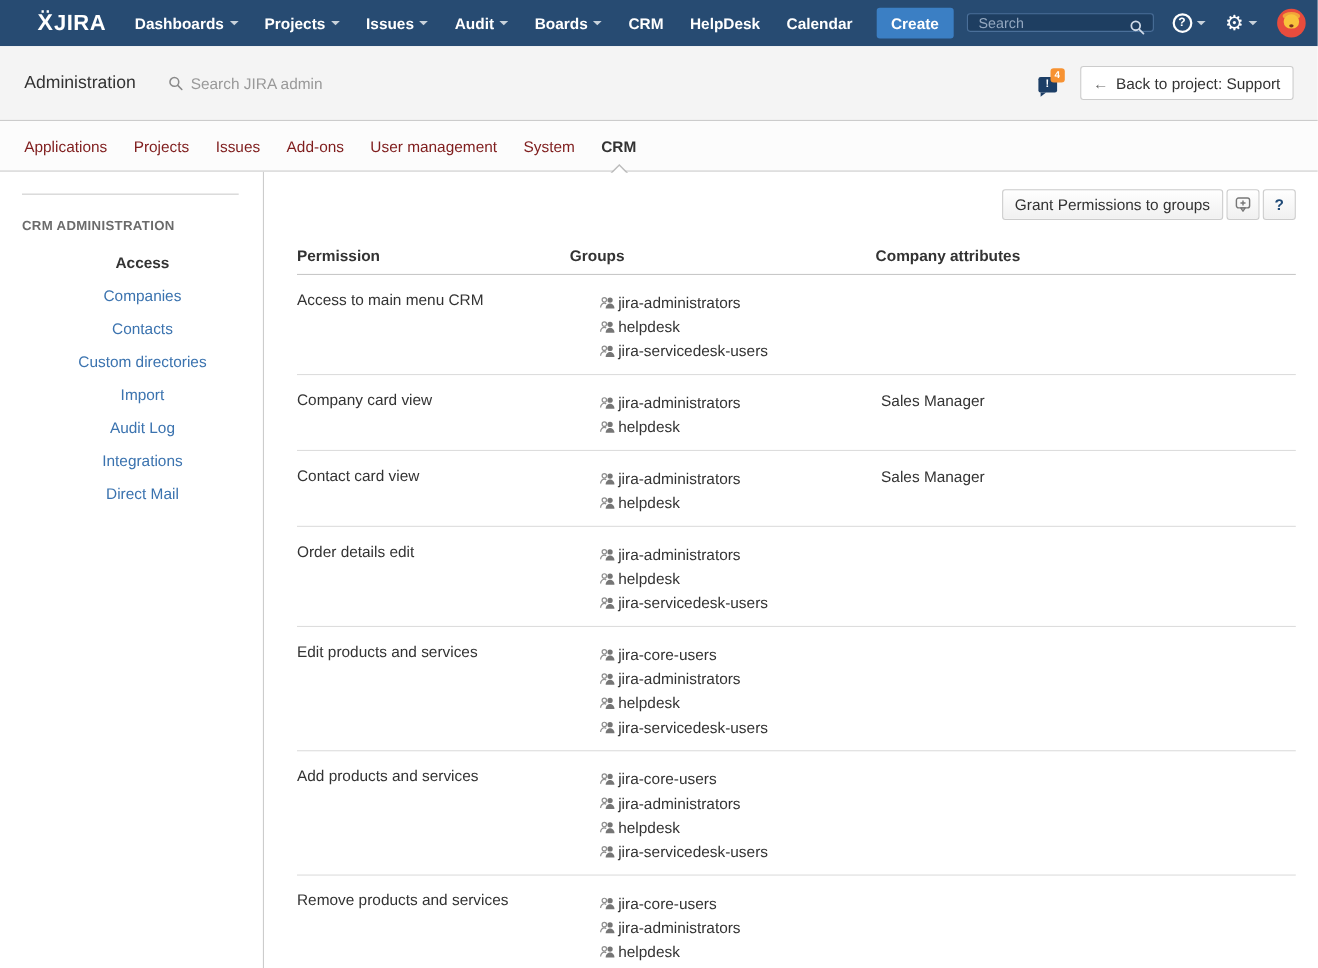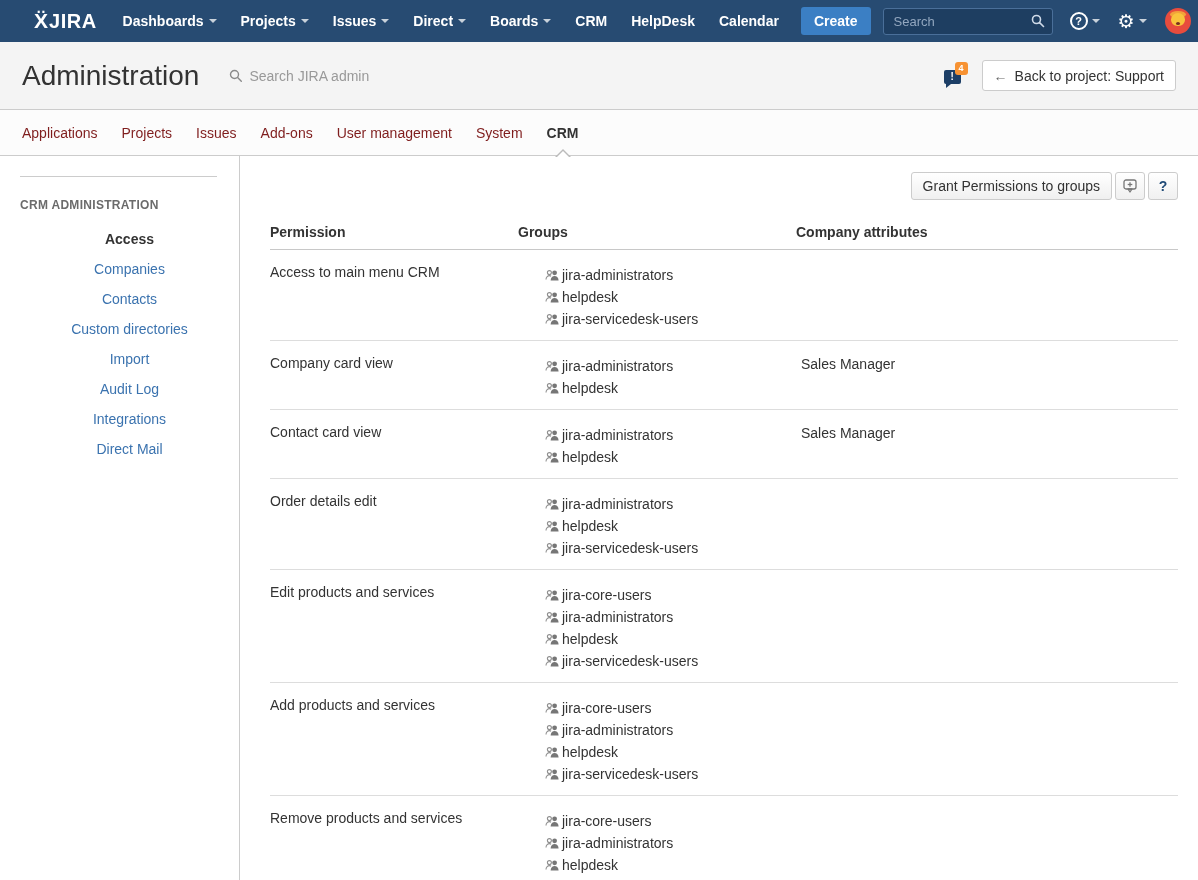--- a/index.html
+++ b/index.html
@@ -14,38 +14,38 @@
   .logo .mark { font-size:21px; font-weight:700; margin-right:1px; }
   .logo .word { font-size:20px; font-weight:700; letter-spacing:0.5px; }
   .nav-menu { display:flex; align-items:center; height:100%; }
   .nav-item { display:flex; align-items:center; gap:5px; padding:0 12px; height:42px;
     color:#fff; font-size:14px; font-weight:700; cursor:pointer; white-space:nowrap; }
   .caret { width:0; height:0; border-left:4px solid transparent; border-right:4px solid transparent;
     border-top:4px solid rgba(255,255,255,0.75); display:inline-block; }
   .create-btn { background:#3b7fc4; color:#fff; font-size:14px; font-weight:700; border:none;
     border-radius:3px; padding:6px 13px; margin:0 12px 0 10px; cursor:pointer; }
   .nav-search { position:relative; margin-right:10px; }
-  .nav-search input { width:170px; height:27px; background:#1e3e61; border:1px solid #4a6f99;
+  .nav-search input { width:170px; height:17px; background:#1e3e61; border:1px solid #4a6f99;
     border-radius:3px; color:#cfdae8; font-size:13px; padding:0 28px 0 10px; outline:none; }
   .nav-search input::placeholder { color:#93a7bf; }
   .nav-search .mag { position:absolute; right:8px; top:6px; }
   .nav-right { display:flex; align-items:center; gap:4px; }
   .nav-icon-wrap { display:flex; align-items:center; gap:4px; padding:0 7px; height:42px; cursor:pointer; }
   .help-circle { width:18px; height:18px; border:2px solid #fff; border-radius:50%;
     display:flex; align-items:center; justify-content:center; color:#fff; font-size:11px; font-weight:700; }
   .gear-glyph { color:#fff; font-size:19px; line-height:1; }
   .avatar { width:26px; height:26px; border-radius:50%; background:#e84c3d; position:relative; overflow:hidden; }
   .avatar .head { position:absolute; left:6px; top:5px; width:14px; height:13px; background:#f9c33c; border-radius:50% 50% 46% 46%; }
   .avatar .hair { position:absolute; left:5px; top:3px; width:16px; height:7px; background:#f2a33a; border-radius:50%; }
   .avatar .mouth { position:absolute; left:11px; top:14px; width:4px; height:3px; background:#7a3020; border-radius:50%; }
 
   
   .admin-header { height:68px; background:#f4f4f4; border-bottom:1px solid #ccc;
     display:flex; align-items:center; padding:0 22px; }
-  .admin-title { font-size:28px; color:#333; margin-right:30px; }
+  .admin-title { font-size:16px; color:#333; margin-right:30px; }
   .admin-search { display:flex; align-items:center; gap:6px; flex:1; }
   .admin-search input { border:none; background:transparent; font-size:14px; color:#14532d; width:240px; outline:none; }
   .admin-search input::placeholder { color:#999; }
   .notif { position:relative; width:24px; height:22px; margin-right:14px; cursor:pointer; }
   .notif .bubble { position:absolute; left:0; bottom:3px; width:17px; height:14px; background:#1c3e66;
     border-radius:2px; display:flex; align-items:center; justify-content:center; color:#fff; font-size:10px; font-weight:700; }
   .notif .bubble::after { content:""; position:absolute; left:2px; bottom:-4px; border-left:5px solid #1c3e66;
     border-bottom:4px solid transparent; }
   .notif .badge { position:absolute; right:0; top:-3px; min-width:13px; height:13px; background:#f79232;
     border-radius:3px; color:#fff; font-size:9px; font-weight:700; display:flex; align-items:center; justify-content:center; padding:0 2px; }
@@ -107,21 +107,21 @@
       </div>
       <div class="nav-item">
         <span>Projects</span>
         <span class="caret"></span>
       </div>
       <div class="nav-item">
         <span>Issues</span>
         <span class="caret"></span>
       </div>
       <div class="nav-item">
-        <span>Direct</span>
+        <span>Audit</span>
         <span class="caret"></span>
       </div>
       <div class="nav-item">
         <span>Boards</span>
         <span class="caret"></span>
       </div>
       <div class="nav-item">
         <span>CRM</span>
       </div>
       <div class="nav-item">

